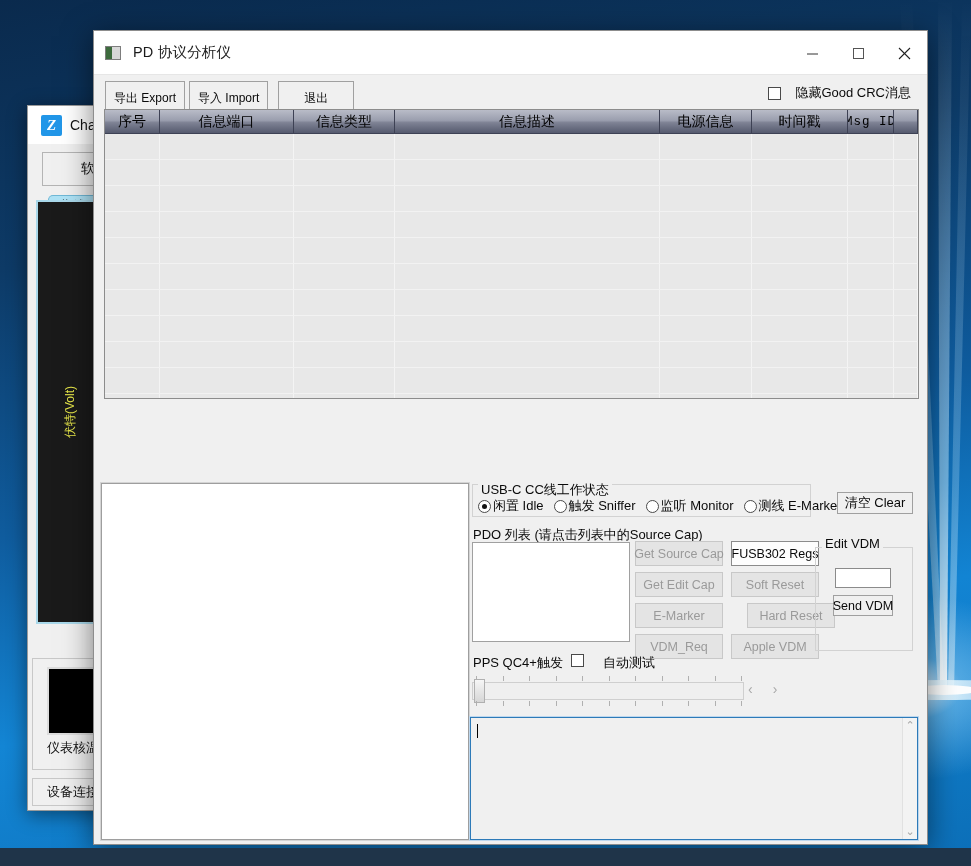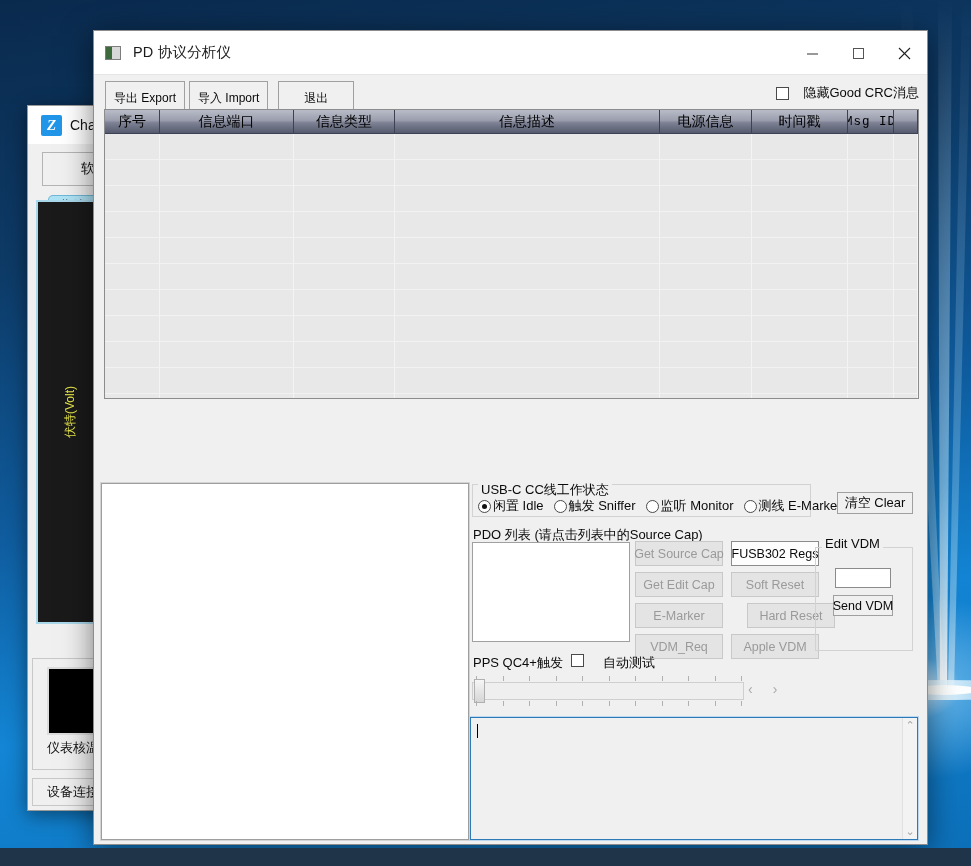--- a/index.html
+++ b/index.html
@@ -154,21 +154,21 @@
   .tbtn {
     height: 16px; padding: 16px 8px;
     background: #f0f0f0; border: 1px solid #a0a0a0;
     font-size: 12px; color: #0a0a0a;
     display: flex; align-items: center; justify-content: center;
     white-space: nowrap;
   }
   .tbtn.wide { min-width: 76px; }
   .tbtn.exit { min-width: 76px; margin-left: 6px; }
   #hidecrc {
-    position: absolute; right: 8px; top: 9px;
+    position: absolute; right: 16px; top: 9px;
     display: flex; align-items: center; gap: 14px;
     font-size: 13px; color: #0a0a0a; white-space: nowrap;
   }
   .cbox {
     width: 13px; height: 13px; background: #fff;
     border: 1px solid #4a4a4a; display: inline-block; flex: none;
   }
 
   
   #pdtable {

